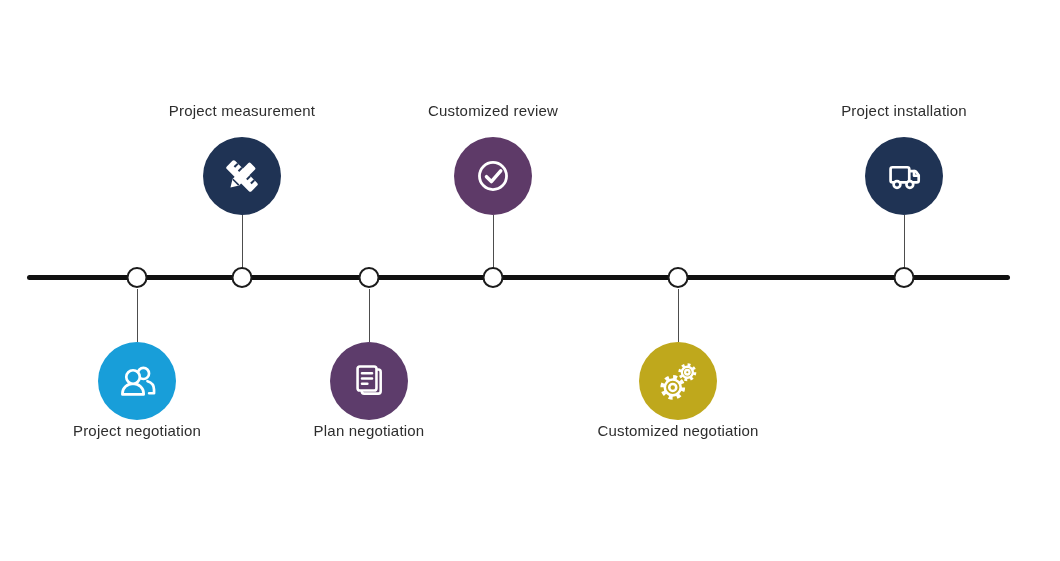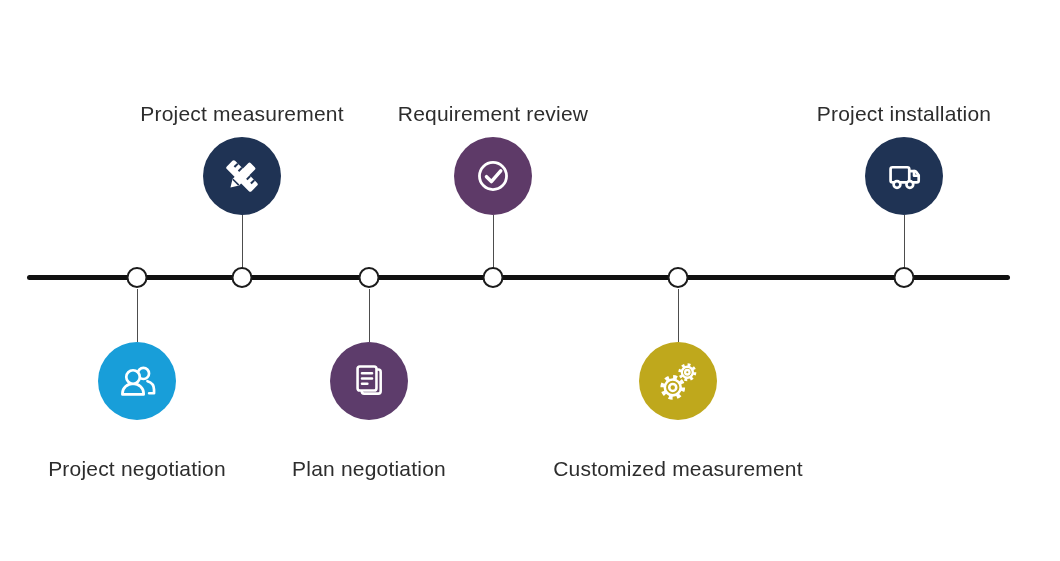--- a/index.html
+++ b/index.html
@@ -72,26 +72,26 @@
   .icon-svg {
     width: 42px;
     height: 42px;
     display: block;
   }
   .step .label {
     position: absolute;
     left: 0;
     transform: translateX(-50%);
     white-space: nowrap;
-    font-size: 21px;
+    font-size: 15px;
     letter-spacing: 0.2px;
     color: var(--label-color, #2d2d2d);
   }
   .step.above .label { top: 102px; }
-  .step.below .label { top: 457px; text-align: center; }
+  .step.below .label { top: 422px; text-align: center; }
   #symbol-defs { position: absolute; width: 0; height: 0; overflow: hidden; }
 </style>
 </head>
 <body>
 
 <div id="canvas">
   <div class="hline"></div>
   <div id="steps">
       <div class="step below" style="left: 137px;">
     <div class="label">Project negotiation</div>
@@ -117,31 +117,31 @@
     <div class="label">Plan negotiation</div>
     <div class="bigcircle" style="background: rgb(93, 60, 107); color: rgb(93, 60, 107);">
       <svg class="icon-svg" viewBox="0 0 36 36">
             <use href="#sym-document-icon"></use>
           </svg>
     </div>
     <div class="connector"></div>
     <div class="node"></div>
   </div>
       <div class="step above" style="left: 493px;">
-    <div class="label">Requirement review</div>
+    <div class="label">Customized review</div>
     <div class="bigcircle" style="background: rgb(94, 58, 104); color: rgb(94, 58, 104);">
       <svg class="icon-svg" viewBox="0 0 36 36">
             <use href="#sym-checkmark-icon"></use>
           </svg>
     </div>
     <div class="connector"></div>
     <div class="node"></div>
   </div>
       <div class="step below" style="left: 678px;">
-    <div class="label">Customized measurement</div>
+    <div class="label">Customized negotiation</div>
     <div class="bigcircle" style="background: rgb(191, 168, 28); color: rgb(191, 168, 28);">
       <svg class="icon-svg" viewBox="0 0 36 36">
             <use href="#sym-gears-icon"></use>
           </svg>
     </div>
     <div class="connector"></div>
     <div class="node"></div>
   </div>
       <div class="step above" style="left: 904px;">
     <div class="label">Project installation</div>

